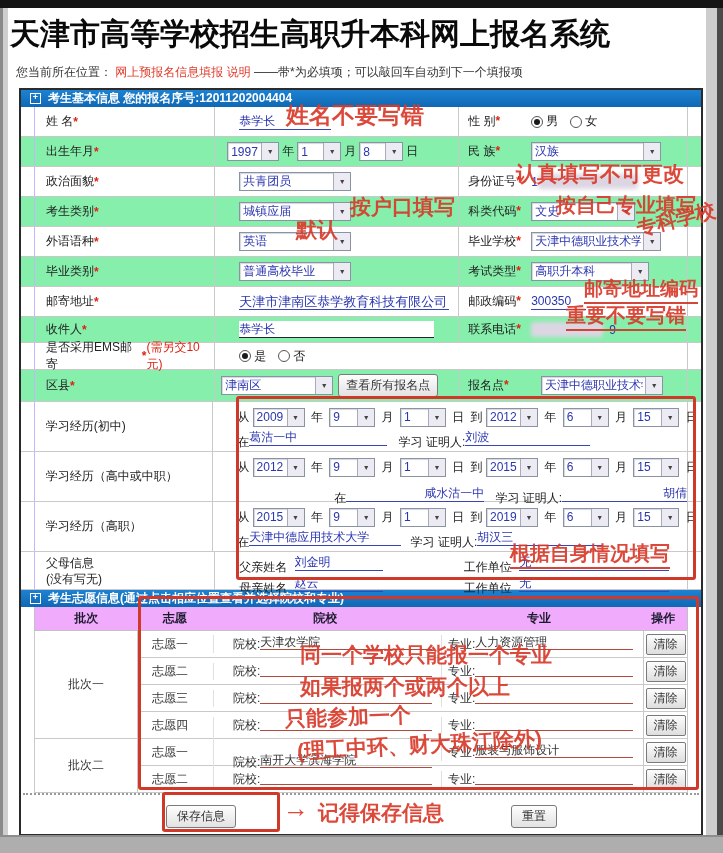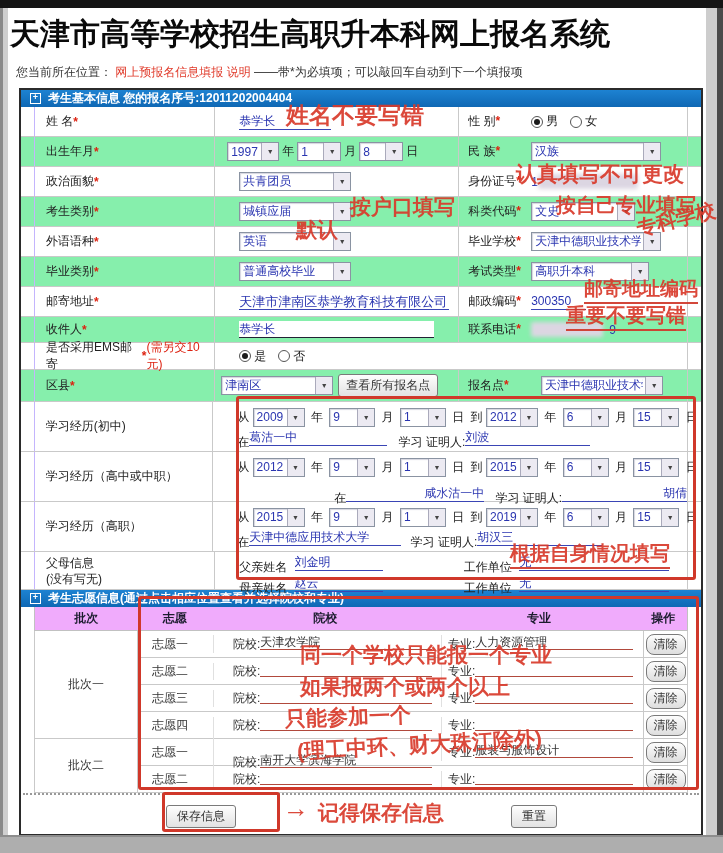--- a/index.html
+++ b/index.html
@@ -46,21 +46,21 @@
   .vt-body{display:flex;border-left:1px solid #c9c9c9;border-right:1px solid #c9c9c9;}
   .batchcol{width:103px;border-right:1px solid #c9c9c9;box-sizing:border-box;}
   .batchcell{display:flex;align-items:center;justify-content:center;border-bottom:1px solid #c9c9c9;box-sizing:border-box;}
   .vrows{flex:1;}
   .vrow{display:flex;height:27px;border-bottom:1px solid #c9c9c9;box-sizing:border-box;align-items:center;}
   .vc-seq{width:75px;padding-left:14px;box-sizing:border-box;}
   .vc-school{width:228px;padding-left:19px;box-sizing:border-box;border-left:1px solid #e0e0e0;white-space:nowrap;}
   .vc-major{width:202px;padding-left:6px;box-sizing:border-box;border-left:1px solid #e0e0e0;white-space:nowrap;}
   .vc-op{flex:1;text-align:center;border-left:1px solid #c9c9c9;align-self:stretch;display:flex;align-items:center;justify-content:center;}
   .vu{display:inline-block;color:#333;border-bottom:1px solid #b1493c;line-height:14px;white-space:nowrap;overflow:hidden;vertical-align:-2px;}
-  .clearbtn{border:1px solid #7a7a7a;border-radius:8px;background:linear-gradient(#fdfdfd,#dedede);padding:1px 7px;font-size:12px;color:#333;font-family:inherit;}
+  .clearbtn{border:1px solid #7a7a7a;border-radius:2px;background:linear-gradient(#fdfdfd,#dedede);padding:1px 7px;font-size:12px;color:#333;font-family:inherit;}
   .btnrow{position:relative;height:45px;border-top:2px dotted #999;margin:0 2px;}
   .savebtn{position:absolute;left:143px;top:10px;}
   .resetbtn{position:absolute;left:488px;top:10px;}
   
   .overlay{position:absolute;left:0;top:0;width:723px;height:853px;pointer-events:none;}
   .ann{position:absolute;color:#d93a2b;font-weight:bold;white-space:nowrap;opacity:.92;}
   .rrect{position:absolute;border:3px solid #d0382a;border-radius:3px;box-sizing:border-box;}
   .u{border-bottom:2px solid #d0382a;}
 </style>
 </head>

